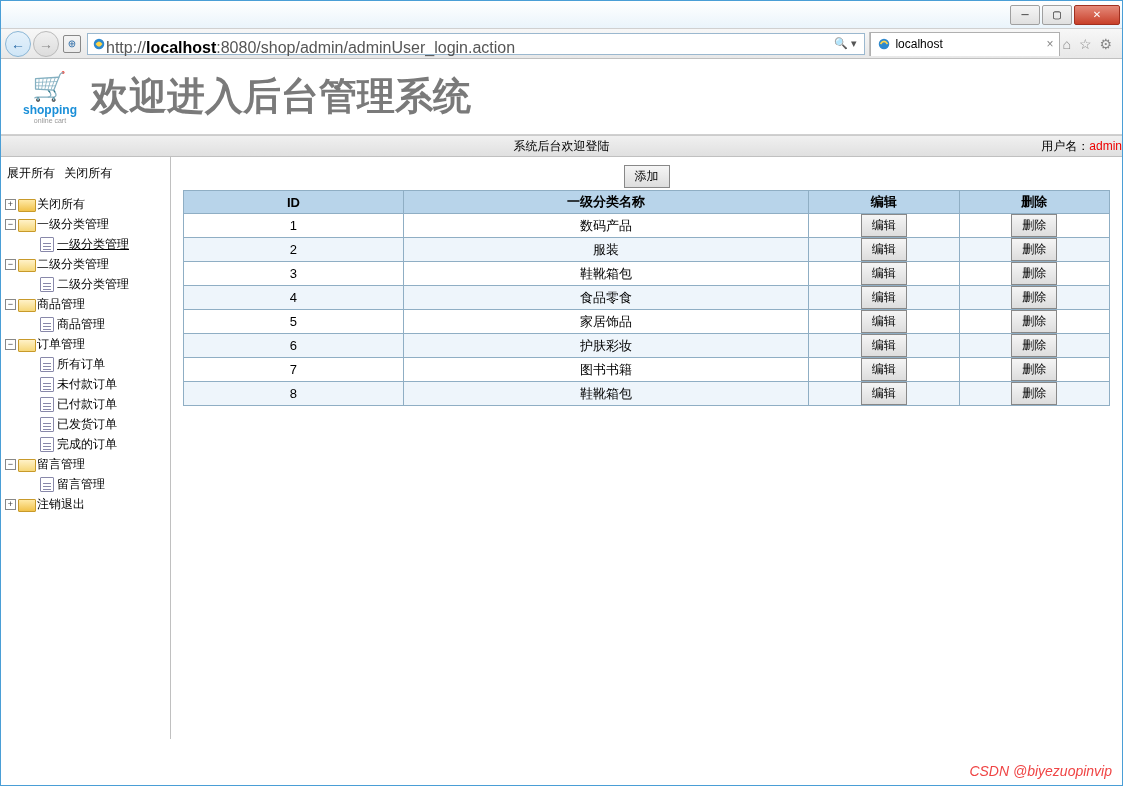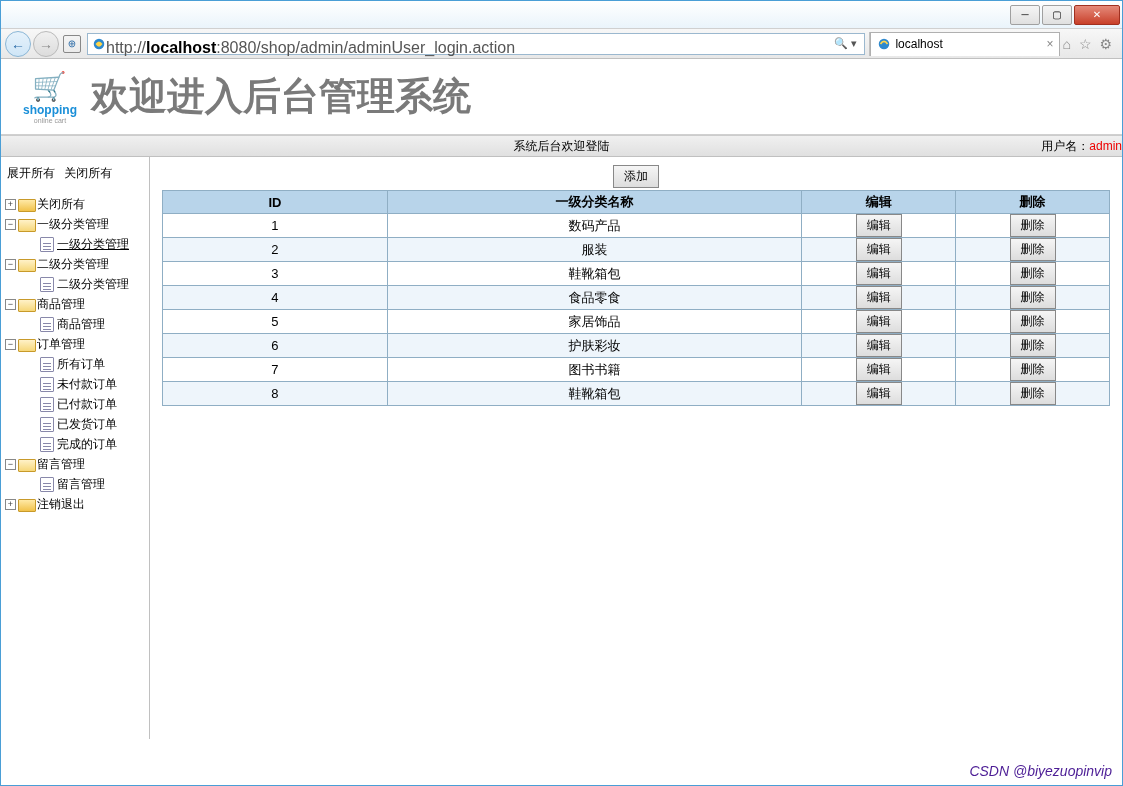--- a/index.html
+++ b/index.html
@@ -35,21 +35,21 @@
 .page-title { font-size: 38px; font-weight: bold; color: #7a7a7a; font-family: "Microsoft YaHei", sans-serif; }
 
 
 .info-bar { height: 22px; background: linear-gradient(#f0f0f0,#e0e0e0); border-top:1px solid #ccc; border-bottom: 1px solid #c0c0c0; padding: 0 0; display: flex; align-items: center; font-size: 12px; }
 .info-center { position:absolute; left:50%; transform:translateX(-50%);}
 .info-right { margin-left: auto; }
 .info-right .user { color: #e00; }
 
 
 .main { display: flex; height: 582px; }
-.sidebar { width: 149px; border-right: 1px solid #c0c0c0; padding: 4px 2px; overflow: hidden; background:#fff;}
+.sidebar { width: 170px; border-right: 1px solid #c0c0c0; padding: 4px 2px; overflow: hidden; background:#fff;}
 .content { flex: 1; padding: 6px 12px; overflow: auto; }
 
 
 .tree-controls { padding: 4px; font-size: 12px; margin-bottom:8px;}
 .tree-controls a { color: #000; text-decoration: none; margin-right: 6px; }
 .tree { list-style: none; font-size: 12px; }
 .tree li { white-space: nowrap; line-height: 20px; }
 .tree .node { display: flex; align-items: center; padding-left: 2px; }
 .tree .child .node { padding-left: 22px; }
 .expander { width: 11px; height: 11px; border: 1px solid #888; display: inline-flex; align-items: center; justify-content: center; font-size: 9px; line-height: 1; margin-right: 2px; color: #444; background:#fff;}
@@ -68,21 +68,21 @@
 .btn { font-family: inherit; font-size: 12px; padding: 2px 10px; border: 1px solid #888; background: linear-gradient(#f5f5f5,#ddd); cursor: pointer; }
 table.data { width: 100%; border-collapse: collapse; }
 table.data th, table.data td { border: 1px solid #8faec4; text-align: center; font-size: 13px; height: 23px; }
 table.data th { background: #b8d4ea; font-weight: bold; text-align: center; }
 table.data tr:nth-child(even) td { background: #eef5fb; }
 table.data tr:nth-child(odd) td { background: #fff; }
 .col-id{width:190px;} .col-name{width:350px;} .col-edit{width:130px;} .col-del{width:130px;}
 
 
 .status-bar { position: absolute; bottom: 6px; left: 6px; border: 1px solid #bbb; background: #f4f4f4; padding: 2px 6px; font-size: 12px; }
-.watermark { position: absolute; right: 10px; bottom: 6px; color: #4c1d95; font-size: 14px; font-style: italic; font-family: Arial; }
+.watermark { position: absolute; right: 10px; bottom: 6px; color: #ef4444; font-size: 14px; font-style: italic; font-family: Arial; }
 
 .ie-svg{width:14px;height:14px;display:inline-block;}
 </style>
 </head>
 <body>
 
 <div class="win-frame">
   <div class="titlebar">
     <div class="win-btns">
       <div class="win-btn">─</div>

